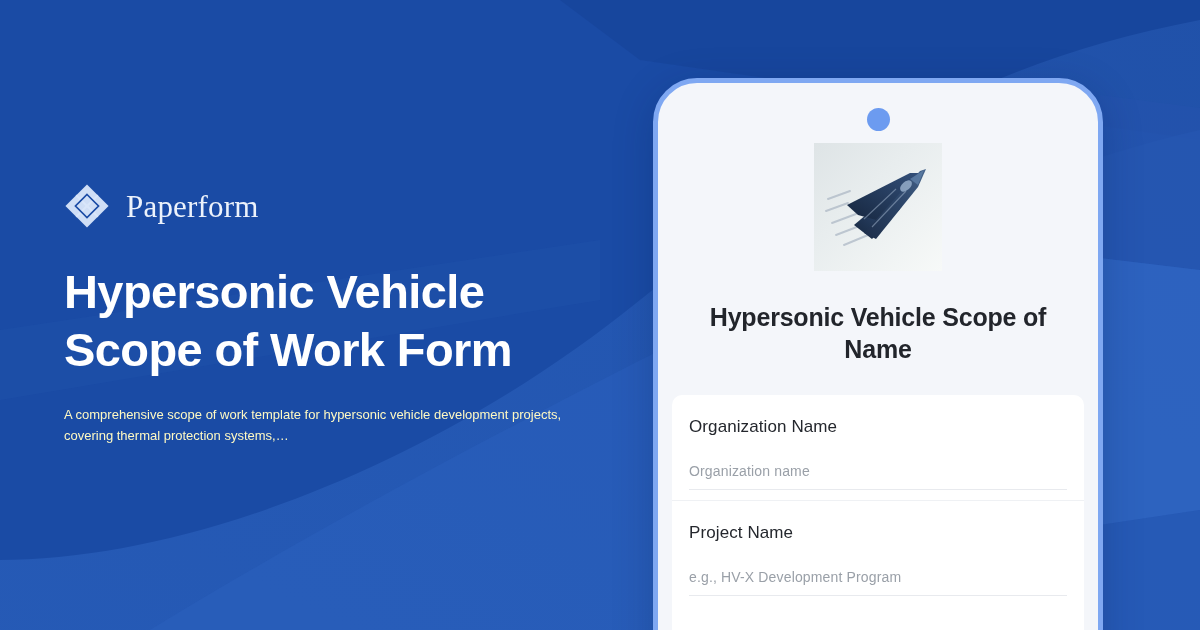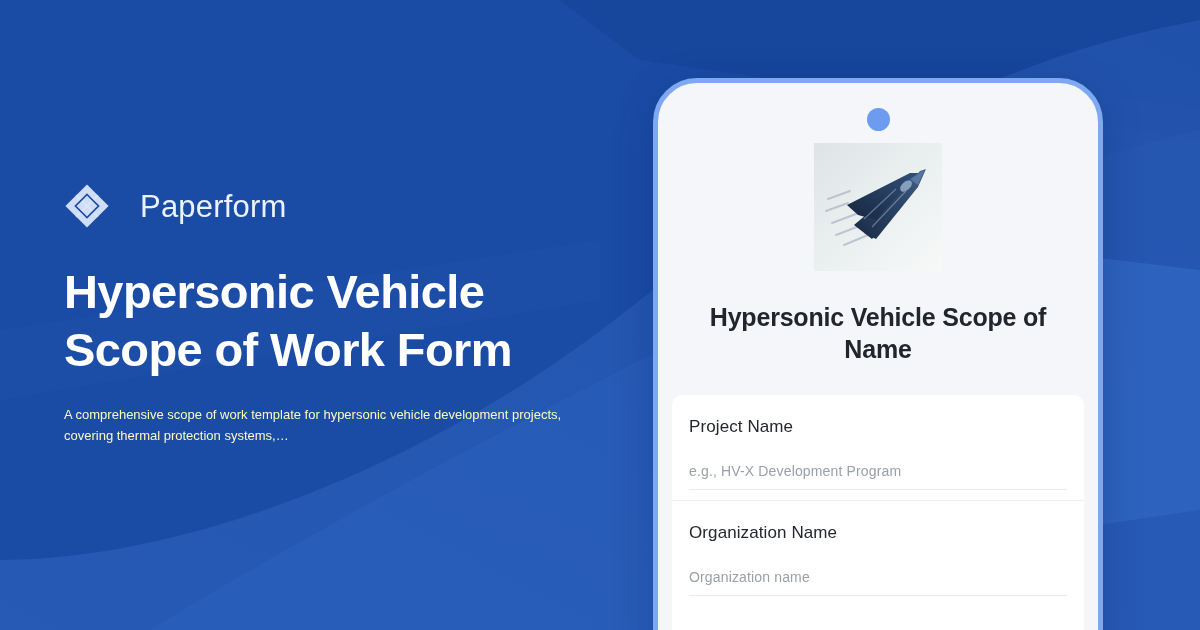--- a/index.html
+++ b/index.html
@@ -16,21 +16,21 @@
 
   
   .left-col {
     position:absolute;
     left:64px; top:0;
     width:540px; height:630px;
     z-index:3;
     display:flex; flex-direction:column; justify-content:center;
   }
 
-  .brand { display:flex; align-items:center; gap:30px; margin-bottom:34px; }
+  .brand { display:flex; align-items:center; gap:16px; margin-bottom:34px;font-family:Liberation Serif, serif; }
   .brand-mark { width:46px; height:46px; flex:none; display:block; }
   .brand-word {
     font-size:31px;
     font-weight:300;
     letter-spacing:0.2px;
     color:#ECF2FB;
     line-height:1;
   }
 
   .headline {
@@ -211,23 +211,23 @@
         <path d="M50 76 L82 46"></path>
       </g>
     </svg>
   </div>
 
   <div class="form-title">Hypersonic Vehicle Scope of Name</div>
 
   <div class="form-card">
 
     <div class="field">
+      <div class="field-label">Organization Name</div>
+      <div class="field-input">Organization name</div>
+    </div>
+
+    <div class="field">
       <div class="field-label">Project Name</div>
       <div class="field-input">e.g., HV-X Development Program</div>
     </div>
 
-    <div class="field">
-      <div class="field-label">Organization Name</div>
-      <div class="field-input">Organization name</div>
-    </div>
-
   </div>
 </div>
 
 </body></html>

